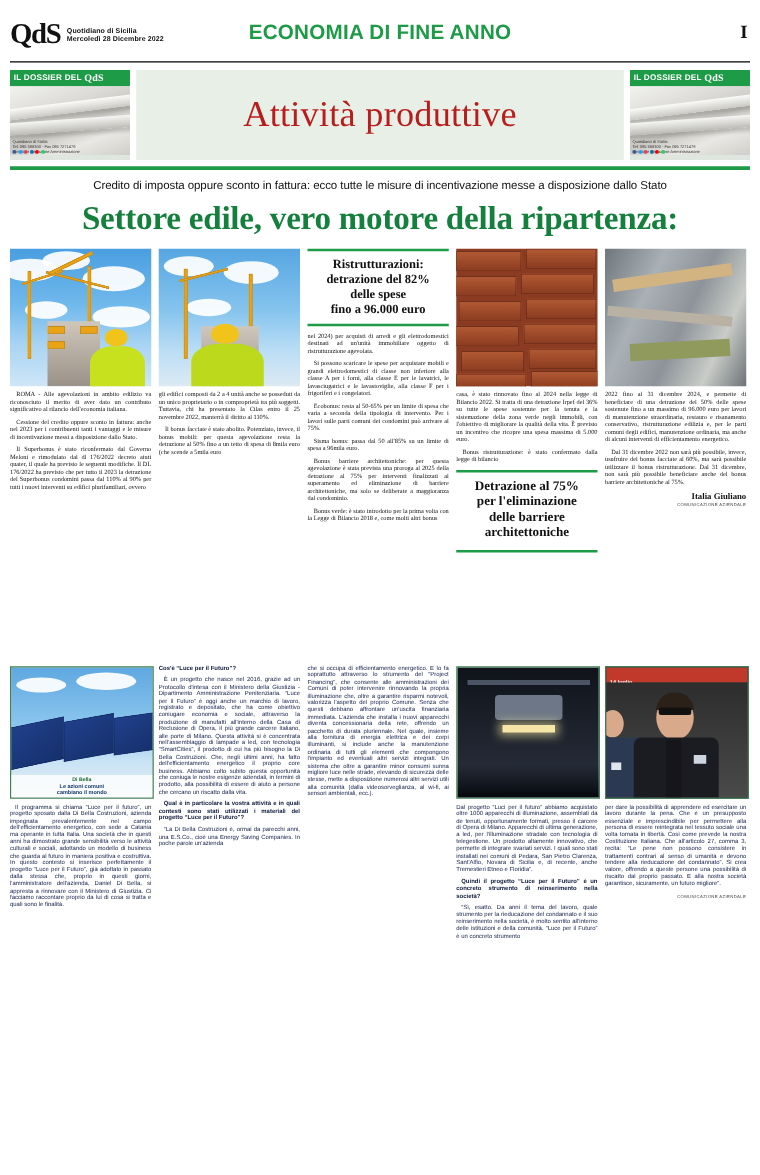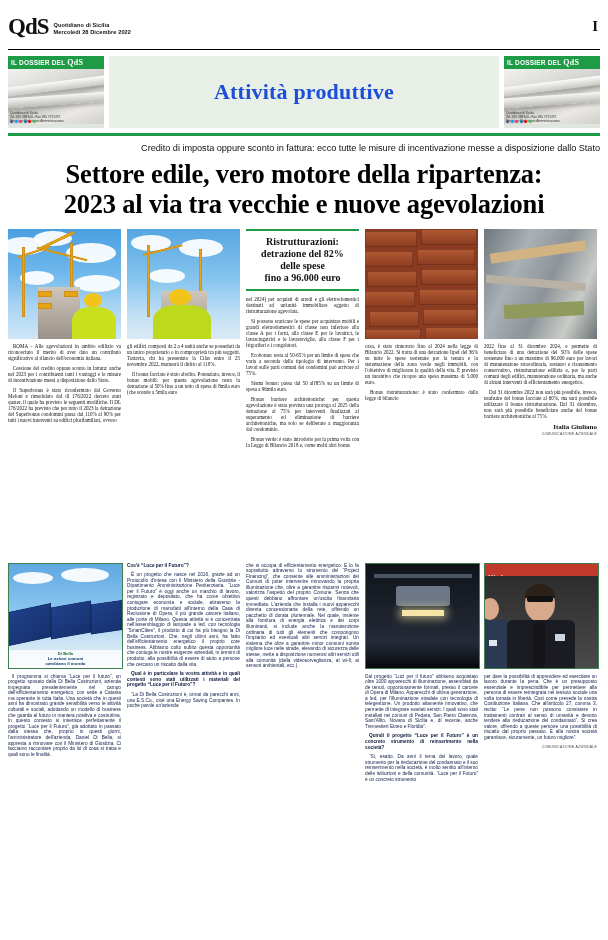--- a/index.html
+++ b/index.html
@@ -34,29 +34,29 @@
       linear-gradient(160deg,#f2f2f0 0%,#dad9d5 35%,#c7c6c1 55%,#e9e8e4 75%,#cfcec9 100%);}
   .dossier-img::before{content:"";position:absolute;left:-10%;top:22%;width:130%;height:16%;
       background:linear-gradient(180deg,#fbfbfa,#c9c8c3);transform:rotate(-7deg);box-shadow:0 3px 3px rgba(0,0,0,.18);}
   .dossier-img::after{content:"";position:absolute;left:-12%;top:48%;width:130%;height:18%;
       background:linear-gradient(180deg,#f6f6f4,#bcbbb6);transform:rotate(-4deg);box-shadow:0 3px 3px rgba(0,0,0,.18);}
   .dossier-foot{position:absolute;bottom:1px;left:2px;font-size:3.2px;line-height:4px;color:#333;z-index:3;}
   .dossier-dots{position:absolute;bottom:1px;left:2px;display:flex;gap:1.5px;z-index:4;}
   .dossier-dots i{width:3px;height:3px;border-radius:50%;display:block;}
   .banner-mid{flex:1;background:#e8efe6;display:flex;align-items:center;justify-content:center;}
   .banner-mid h1{
-    margin:0;font-family:"Liberation Serif",serif;color:#1d4ed8;
-    font-size:22px;font-weight:bold;letter-spacing:.2px;
+    margin:0;font-family:"Liberation Serif",serif;color:#b91c1c;
+    font-size:29px;font-weight:normal;letter-spacing:.2px;
   }
   .rule-green{height:2.5px;background:#1d9b46;margin-top:5px;}
 
   
-  .kicker{text-align:right;font-size:9.2px;padding:7px 0 6px;letter-spacing:-.05px;}
+  .kicker{text-align:center;font-size:9.2px;padding:7px 0 6px;letter-spacing:-.05px;}
   .headline{
-    font-family:"Liberation Serif",serif;font-weight:bold;color:#000000;
+    font-family:"Liberation Serif",serif;font-weight:bold;color:#15803d;
     font-size:26.5px;line-height:30px;text-align:center;letter-spacing:-.2px;padding-bottom:6px;
   }
   .headline .l2{display:block;}
 
   
   .art1{display:flex;gap:6px;margin-top:4px;height:330px;}
   .col{width:113px;position:relative;}
 
   .photo{width:100%;background:#ccd;position:relative;overflow:hidden;}
   
@@ -132,20 +132,21 @@
 <div class="page">
 
   <div class="masthead">
     <div class="logo-wrap">
       <div class="logo-qds">QdS</div>
       <div class="logo-sub">
         <div>Quotidiano di Sicilia</div>
         <div>Mercoledì 28 Dicembre 2022</div>
       </div>
     </div>
+    <div class="masthead-title">ECONOMIA DI FINE ANNO</div>
     <div class="masthead-page">I</div>
   </div>
   <div class="rule-thin"></div>
 
   <div class="banner">
 
     <div class="dossier">
       <div class="dossier-top">
         <span>IL DOSSIER DEL</span>
         <span class="mini">QdS</span>
@@ -191,21 +192,20 @@
             <i style="background:#25d366"></i>
         </div>
       </div>
     </div>
   </div>
   <div class="rule-green"></div>
 
   <div class="kicker">Credito di imposta oppure sconto in fattura: ecco tutte le misure di incentivazione messe a disposizione dallo Stato</div>
   <div class="headline">
     <span class="l2">Settore edile, vero motore della ripartenza:</span>
-    <span class="l2">2023 al via tra vecchie e nuove agevolazioni</span>
   </div>
 
   <div class="art1">
 
     <div class="col">
       <div class="photo photo-crane">
         <span class="cloud" style="width:44px;height:18px;left:-6px;top:8px;"></span>
         <span class="cloud" style="width:38px;height:15px;left:26px;top:2px;"></span>
         <span class="cloud" style="width:50px;height:20px;left:58px;top:14px;"></span>
         <span class="cloud" style="width:34px;height:14px;left:12px;top:42px;"></span>
@@ -279,20 +279,26 @@
         <span class="brick" style="left:54px;top:60px;width:58px;height:16px;"></span>
         <span class="brick" style="left:4px;top:82px;width:50px;height:16px;"></span>
         <span class="brick" style="left:58px;top:80px;width:54px;height:16px;"></span>
         <span class="brick" style="left:0;top:100px;width:56px;height:12px;"></span>
         <span class="brick" style="left:60px;top:98px;width:54px;height:14px;"></span>
       </div>
       <div class="body-txt">
         <p class="nf">casa, è stato rinnovato fino al 2024 nella legge di Bilancio 2022. Si tratta di una detrazione Irpef del 36% su tutte le spese sostenute per la tenuta e la sistemazione della zona verde negli immobili, con l'obiettivo di migliorare la qualità della vita. È previsto un incentivo che ricopre una spesa massima di 5.000 euro.</p>
         <p>Bonus ristrutturazione: è stato confermato dalla legge di bilancio</p>
       </div>
+      <div class="pull">
+        <div>Detrazione al 75%</div>
+        <div>per l'eliminazione</div>
+        <div>delle barriere</div>
+        <div>architettoniche</div>
+      </div>
     </div>
 
     <div class="col">
       <div class="photo photo-tools" style="background:linear-gradient(115deg,#6f767c 0%,#aab1b6 30%,#8d9399 55%,#c9ccc7 78%,#6d7378 100%);">
         <span style="position:absolute;left:6px;top:18px;width:96px;height:10px;background:#d2b483;transform:rotate(-8deg);"></span>
         <span style="position:absolute;left:2px;top:50px;width:100px;height:8px;background:#b9b2a4;transform:rotate(5deg);"></span>
         <span style="position:absolute;left:20px;top:74px;width:80px;height:14px;background:#8f9a5c;transform:rotate(-3deg);"></span>
       </div>
       <div class="body-txt">
         <p class="nf">2022 fino al 31 dicembre 2024, e permette di beneficiare di una detrazione del 50% delle spese sostenute fino a un massimo di 96.000 euro per lavori di manutenzione straordinaria, restauro e risanamento conservativo, ristrutturazione edilizia e, per le parti comuni degli edifici, manutenzione ordinaria, ma anche di alcuni interventi di efficientamento energetico.</p>

